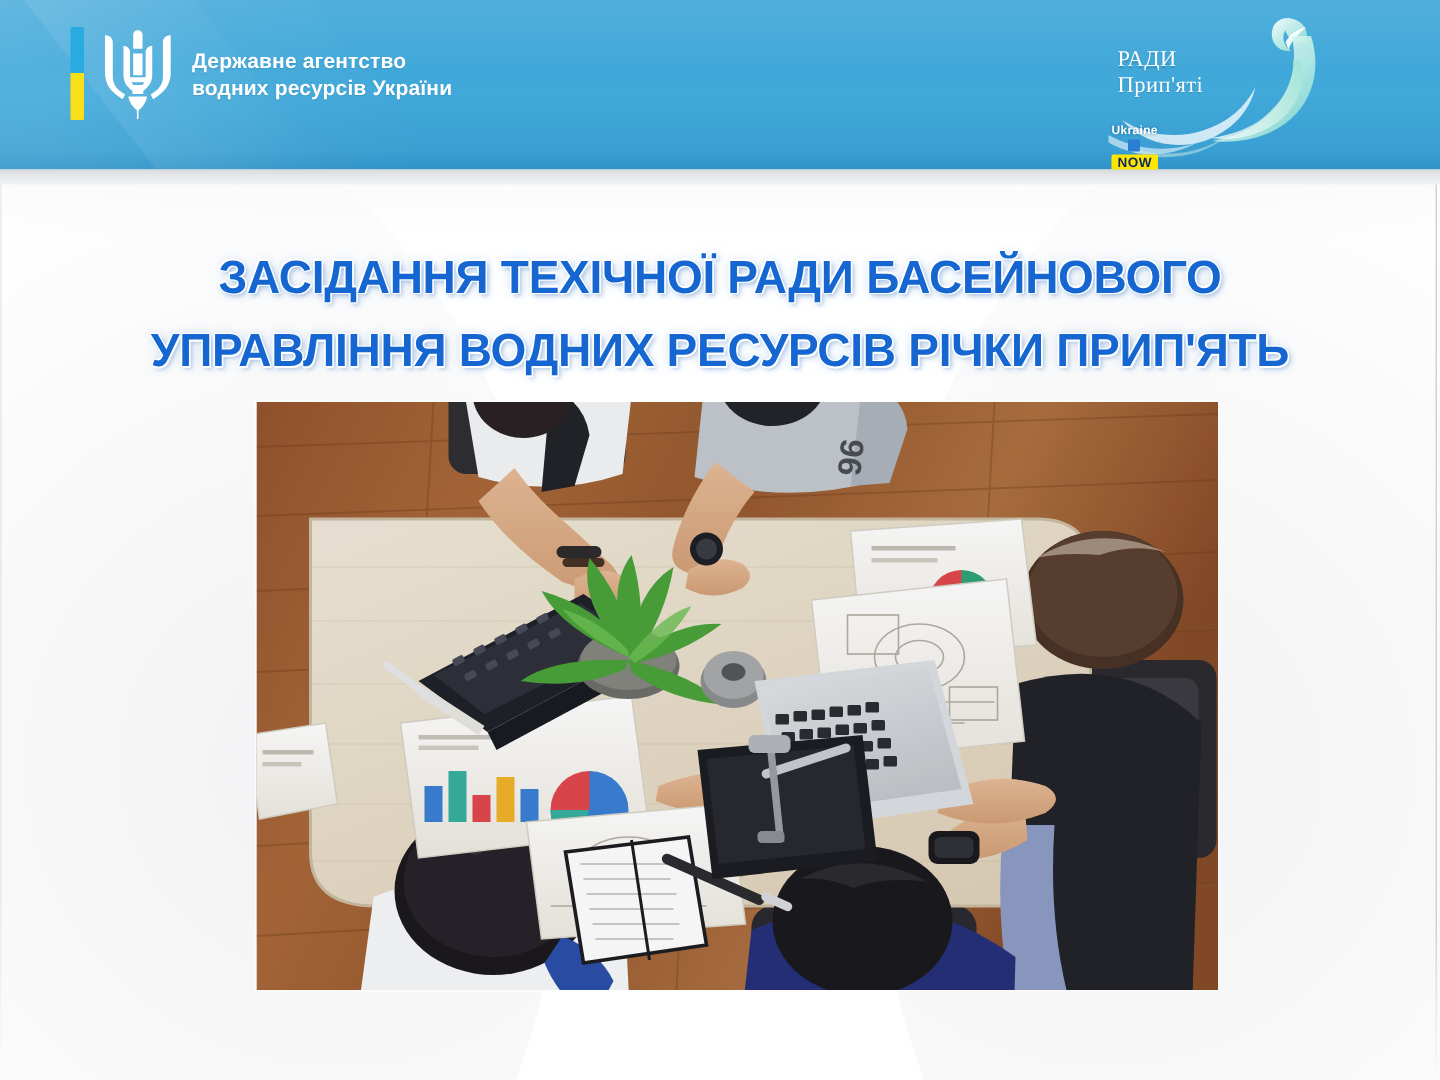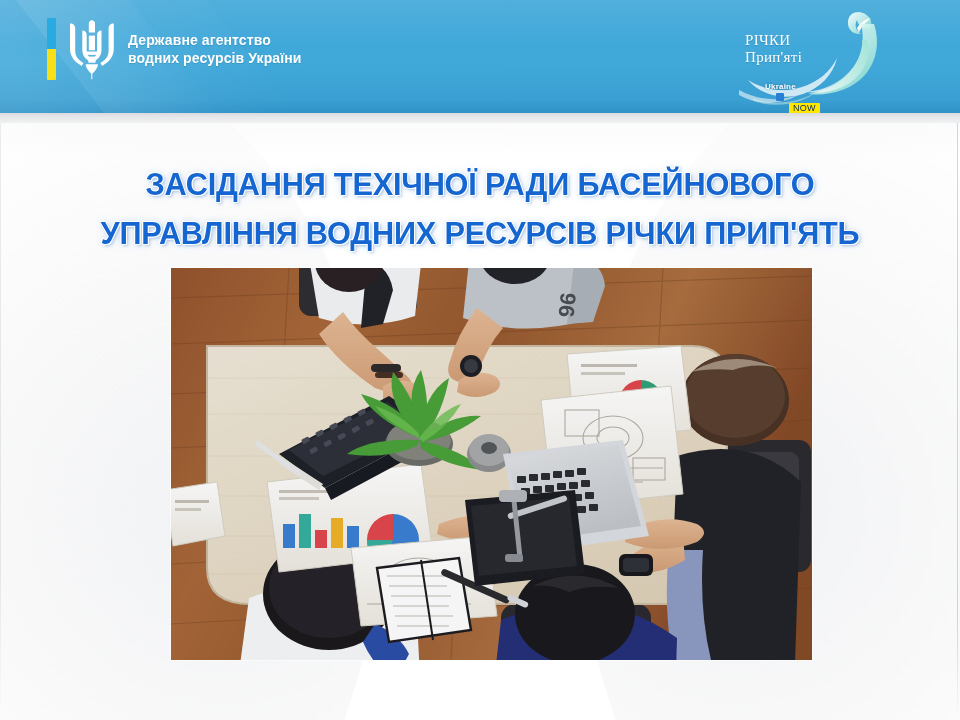--- a/index.html
+++ b/index.html
@@ -141,26 +141,25 @@
     color: #ffffff;
     font-size: 8px;
     font-weight: 700;
     letter-spacing: 0.2px;
     text-shadow: 0 0 2px rgba(0,70,110,0.6);
   }
   .un-now {
     background: #FFE600;
     color: #0a2a5e;
     font-size: 9px;
-    font-weight: 400;
+    font-weight: 700;
     padding: 1px 4px 2px 4px;
     border-radius: 1px;
     letter-spacing: 0.3px;
     line-height: 9px;
-    margin-left: 48px;
   }
   .un-sq {
     width: 8px; height: 8px;
     background: #2a7fd4;
     border-radius: 1px;
     display:inline-block;
   }
 
   
   .title {
@@ -251,21 +250,21 @@
 
         <path d="M126 6c9 1 14 8 12 16-7 2-13-2-14-8-3 5-1 11 4 14-8 1-14-5-13-13 1-6 5-9 11-9z" fill="url(#wg1)"></path>
         <path d="M124 22c3-5 8-9 14-10-5 4-10 9-12 15z" fill="#ffffff" opacity="0.9"></path>
 
         <path d="M141 18c6 18 3 38-10 52-14 15-36 20-56 18 18-3 34-11 44-25 10-13 13-29 9-45z" fill="url(#wg1)"></path>
         <path d="M134 34c4 16-2 32-16 42-13 9-29 12-44 10 15-2 29-7 39-17 11-10 17-22 16-35z" fill="url(#wg2)" opacity="0.85"></path>
         <path d="M15 74c16 10 36 13 54 7 16-5 28-15 35-29-4 17-17 30-34 36-19 6-41 2-55-14z" fill="#ffffff" opacity="0.75"></path>
         <path d="M6 84c18 10 40 12 59 5-17 10-40 11-59 0z" fill="#ffffff" opacity="0.55"></path>
         <path d="M20 92c22 8 47 5 66-8-16 14-42 19-66 11z" fill="#cdeee6" opacity="0.5"></path>
       </svg>
-      <div class="buvr-text">РІЧКИ
+      <div class="buvr-text">РАДИ
 Прип'яті</div>
       <div class="ukraine-now">
         <span class="un-word">Ukraine</span>
         <span class="un-sq"></span>
         <span class="un-now">NOW</span>
       </div>
     </div>
   </div>
   <div class="header-underline"></div>
 

